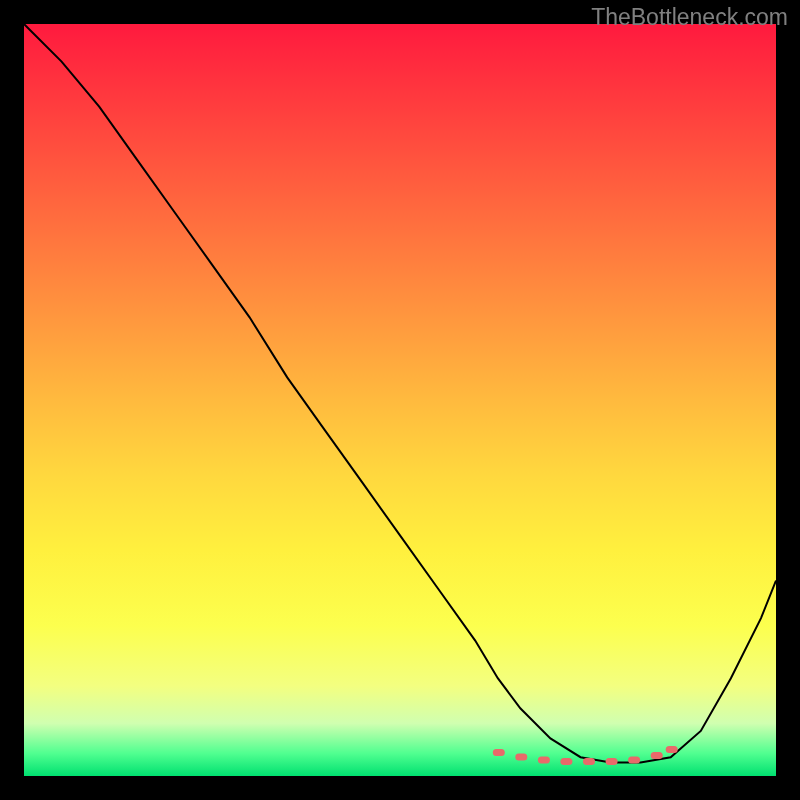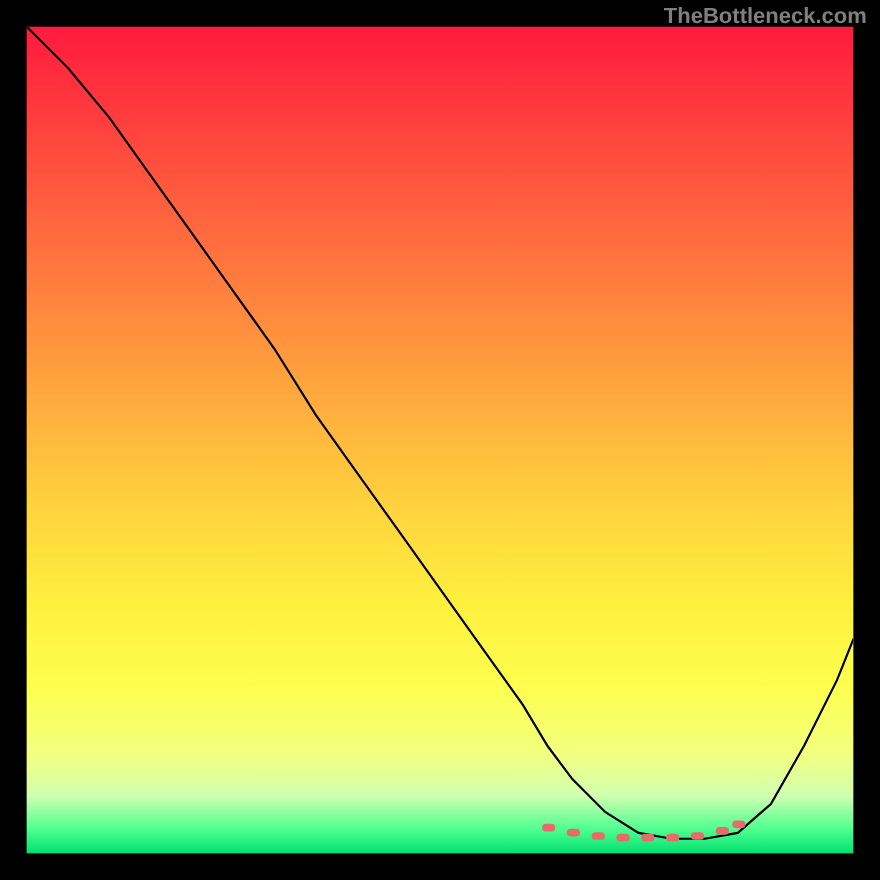--- a/index.html
+++ b/index.html
@@ -8,22 +8,22 @@
     height: 800px;
     background: #000;
     position: relative;
     font-family: Arial, sans-serif;
   }
   .watermark {
     position: absolute;
     top: 4px;
     right: 12px;
     color: #808080;
-    font-size: 20px;
-    font-weight: bold;
+    font-size: 23px;
+    font-weight: normal;
     z-index: 10;
   }
   .plot-area {
     position: absolute;
     top: 24px;
     left: 24px;
     width: 752px;
     height: 752px;
     overflow: hidden;
   }

